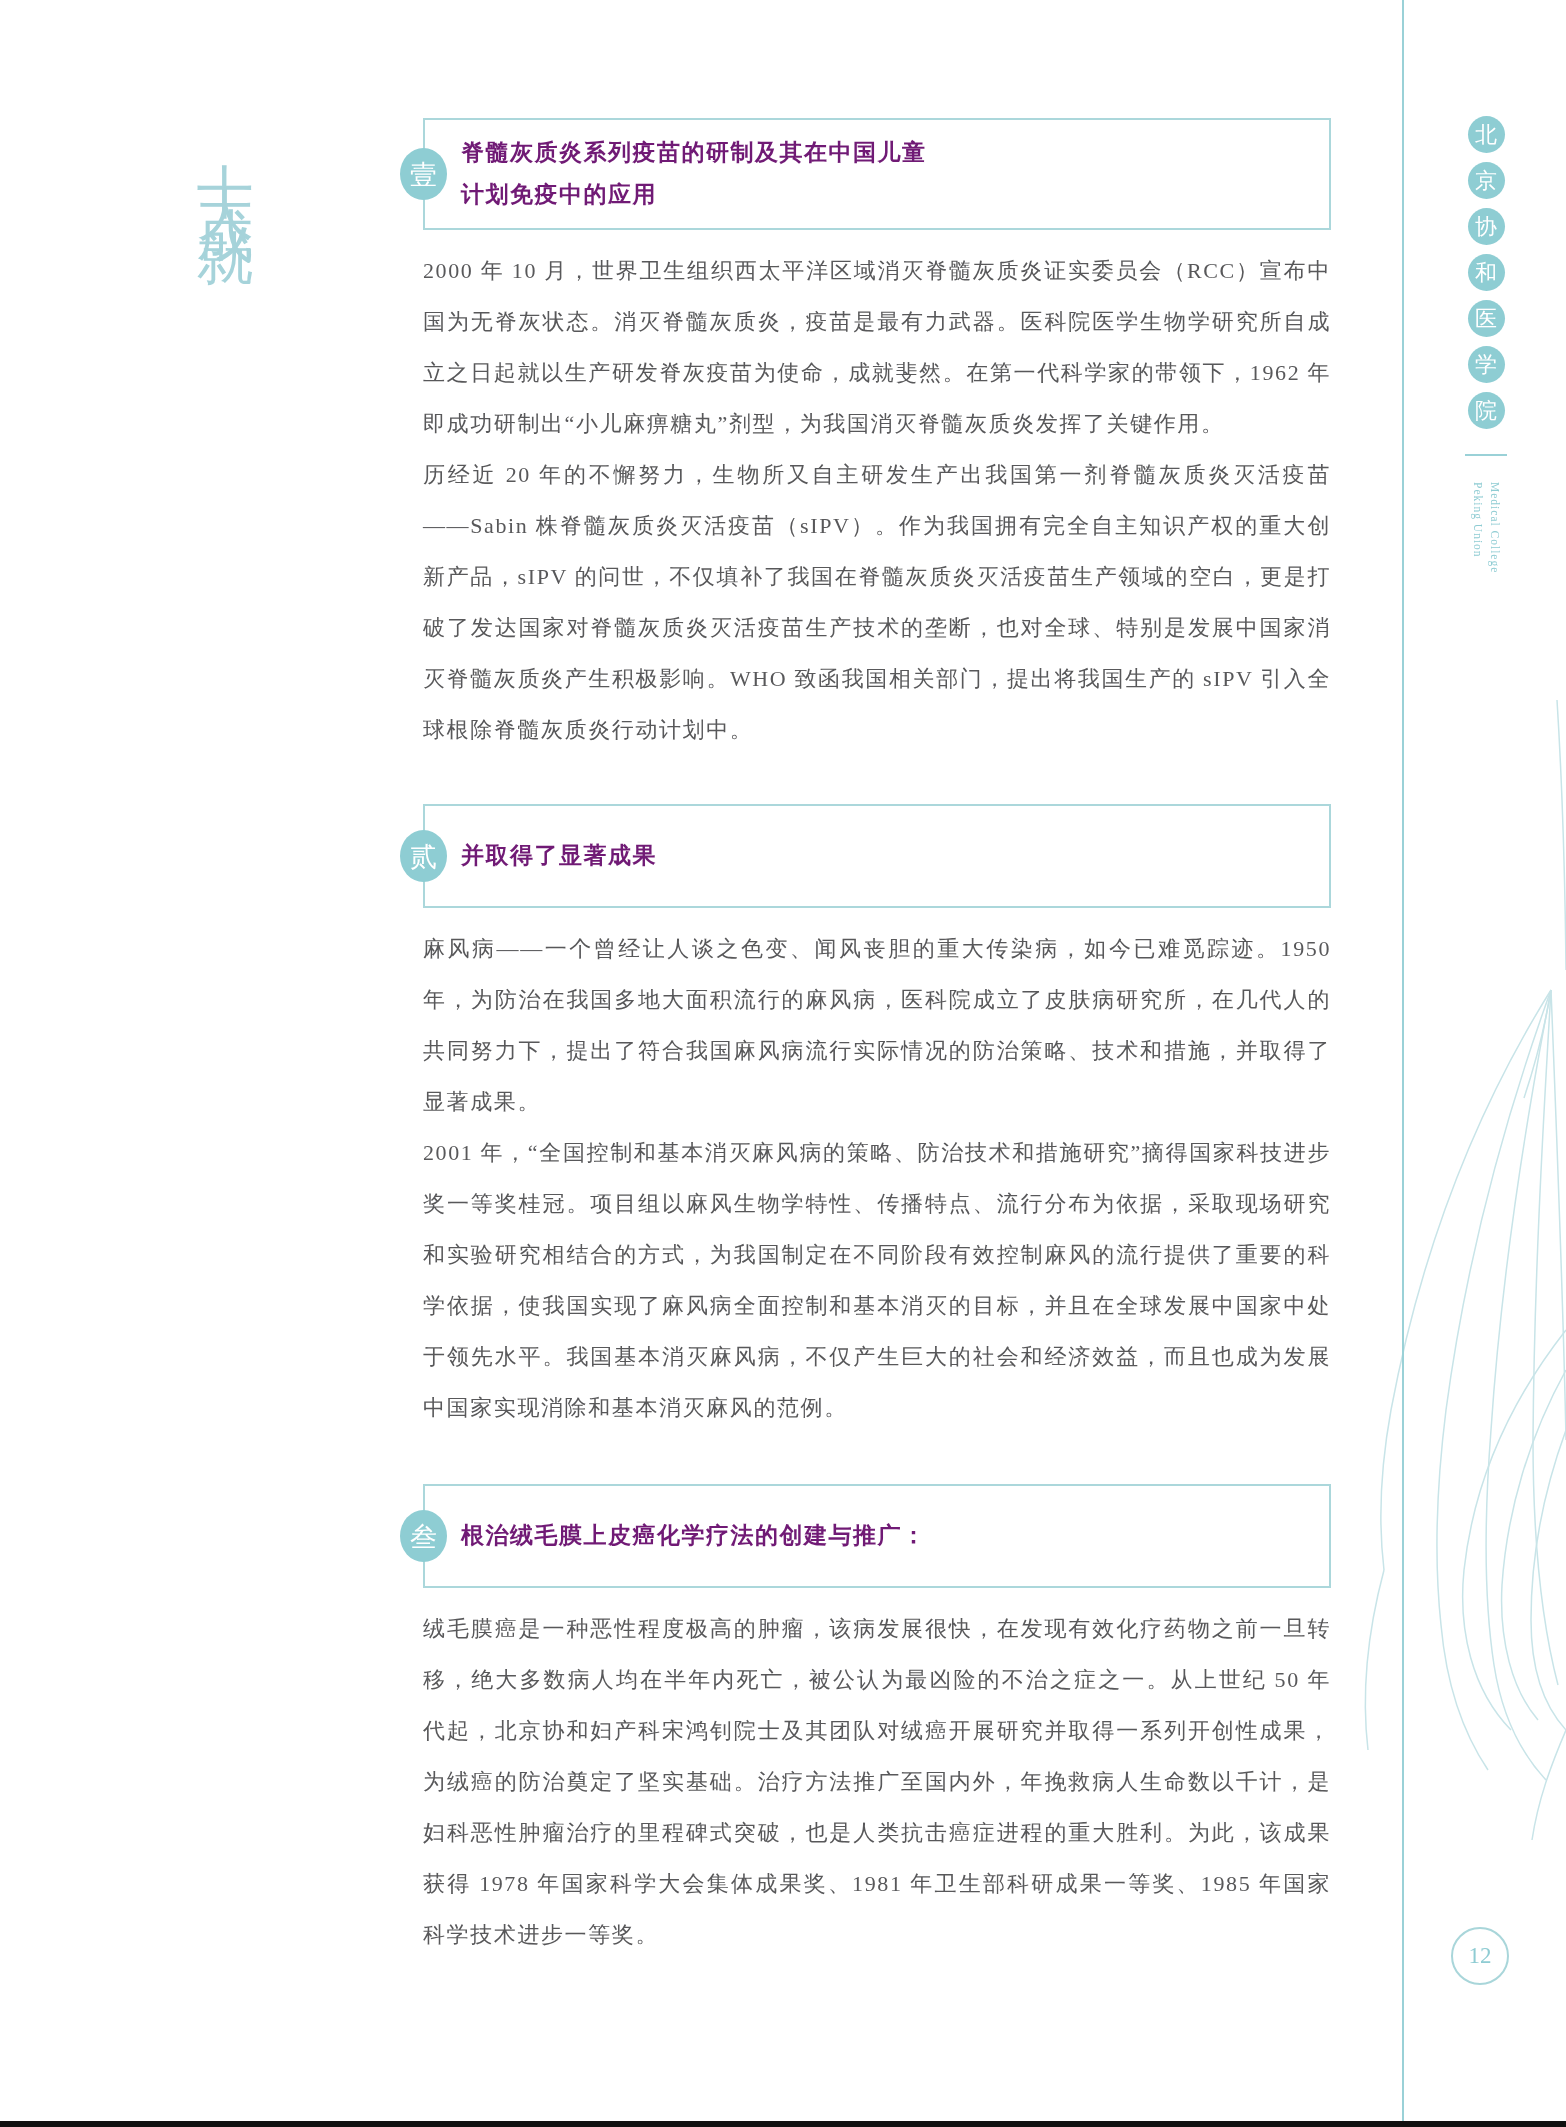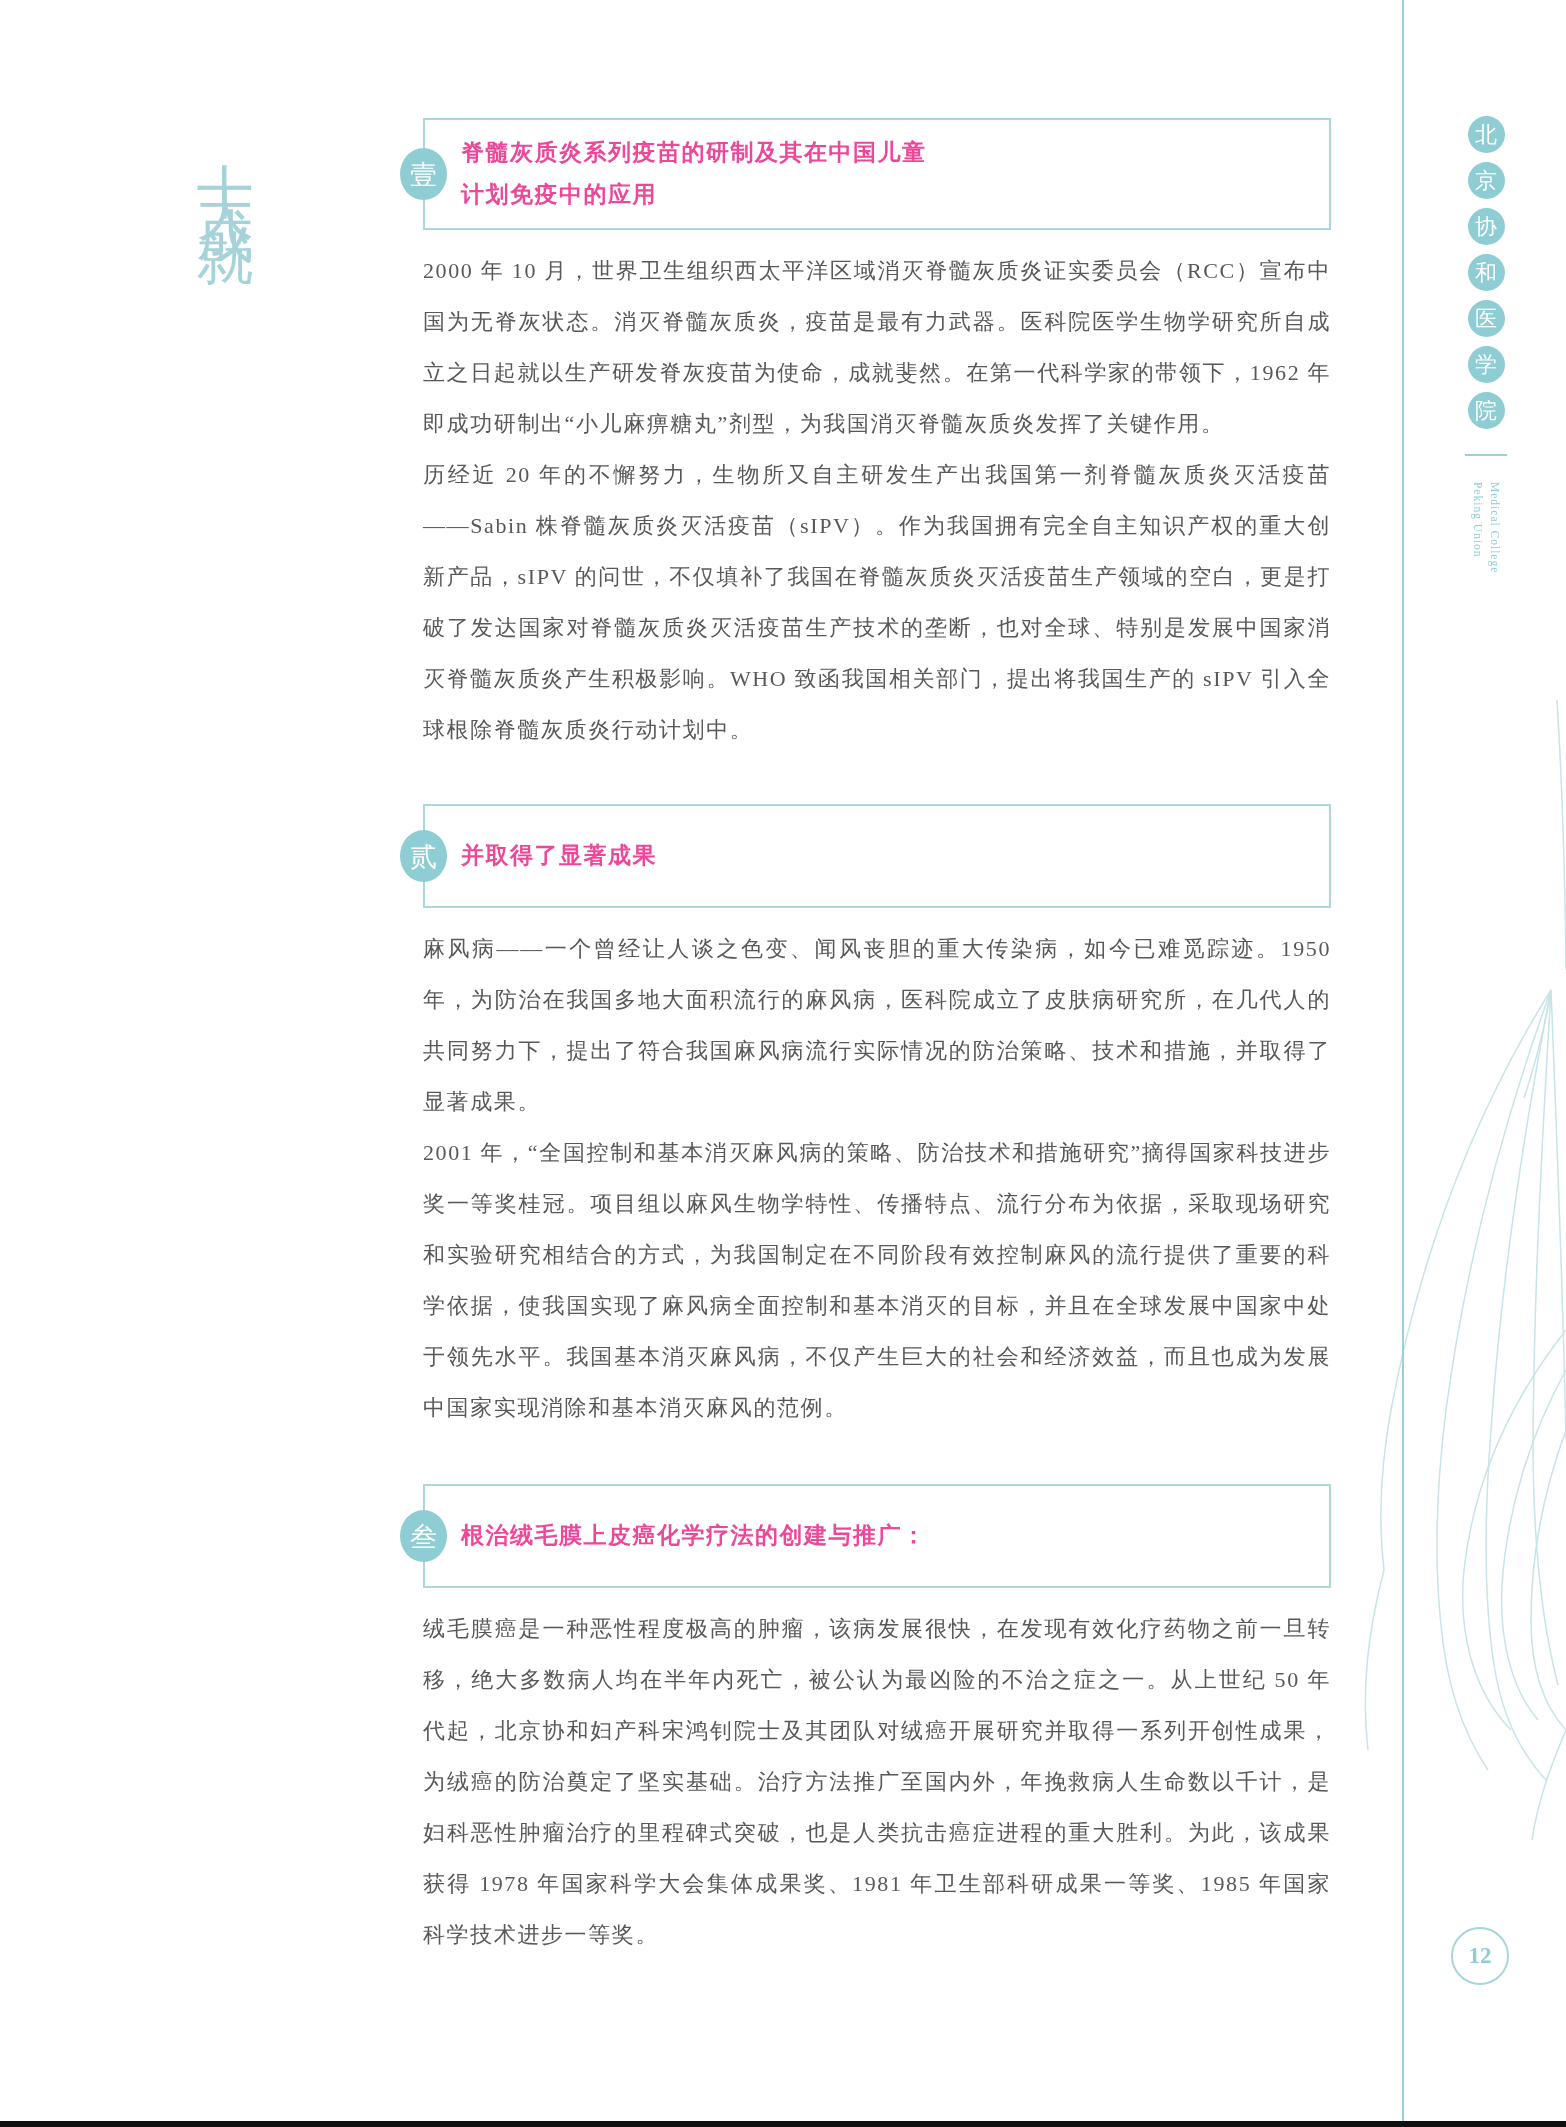--- a/index.html
+++ b/index.html
@@ -28,21 +28,21 @@
   .sec3 .header-box{margin-top:51px;}
 
   .badge{
     position:absolute;left:-25px;top:50%;transform:translateY(-50%);
     width:47px;height:52px;border-radius:50%;background:#8ecdd3;
     color:#ffffff;font-size:27px;line-height:1;
     display:flex;align-items:center;justify-content:center;
     font-family:"DejaVu Serif",serif;
   }
   .header-title{
-    color:#ec4899;font-size:23px;font-weight:bold;
+    color:#701a75;font-size:23px;font-weight:bold;
     line-height:42px;letter-spacing:1.5px;
   }
 
   .body-text{margin-top:15px;}
   .body-text p{
     margin:0;font-size:22px;line-height:51px;color:#58585a;
     text-align:justify;letter-spacing:1.6px;
   }
 
   
@@ -60,21 +60,21 @@
   .brand-en{
     writing-mode:vertical-lr;font-size:11.5px;line-height:17px;
     color:#8fccd3;letter-spacing:1px;white-space:pre-line;
     font-family:"Liberation Serif",serif;
   }
 
   .page-circle{
     position:absolute;left:1451px;top:1927px;width:58px;height:58px;
     border:2px solid #a9d6da;border-radius:50%;box-sizing:border-box;
     color:#8fccd3;font-size:23px;
-    display:flex;align-items:center;justify-content:center;background:#ffffff00;font-weight:bold;
+    display:flex;align-items:center;justify-content:center;background:#ffffff00;
   }
 
   .flower{position:absolute;right:0;top:690px;width:240px;height:1160px;pointer-events:none;}
 
   .bottom-strip{position:absolute;left:0;bottom:0;width:1566px;height:6px;background:#101010;}
 </style>
 </head>
 <body>
 
 <div class="side-title">十大成就</div>

